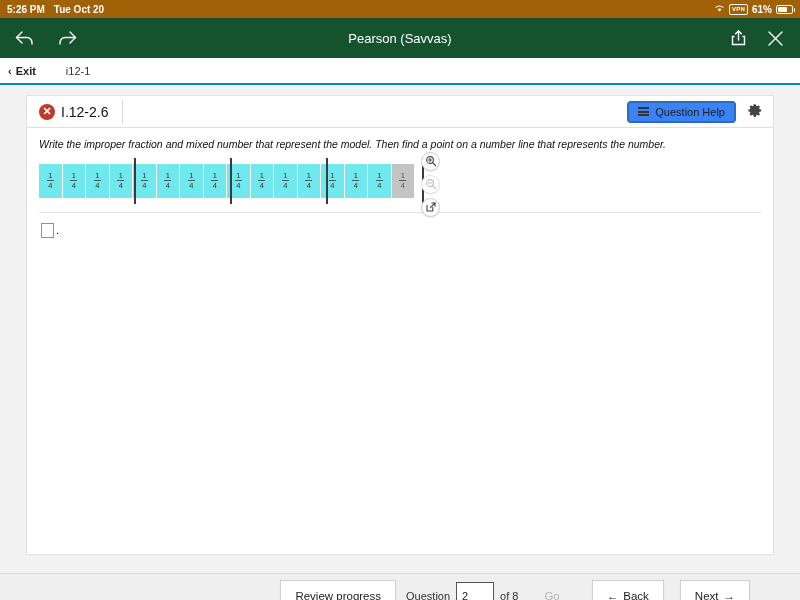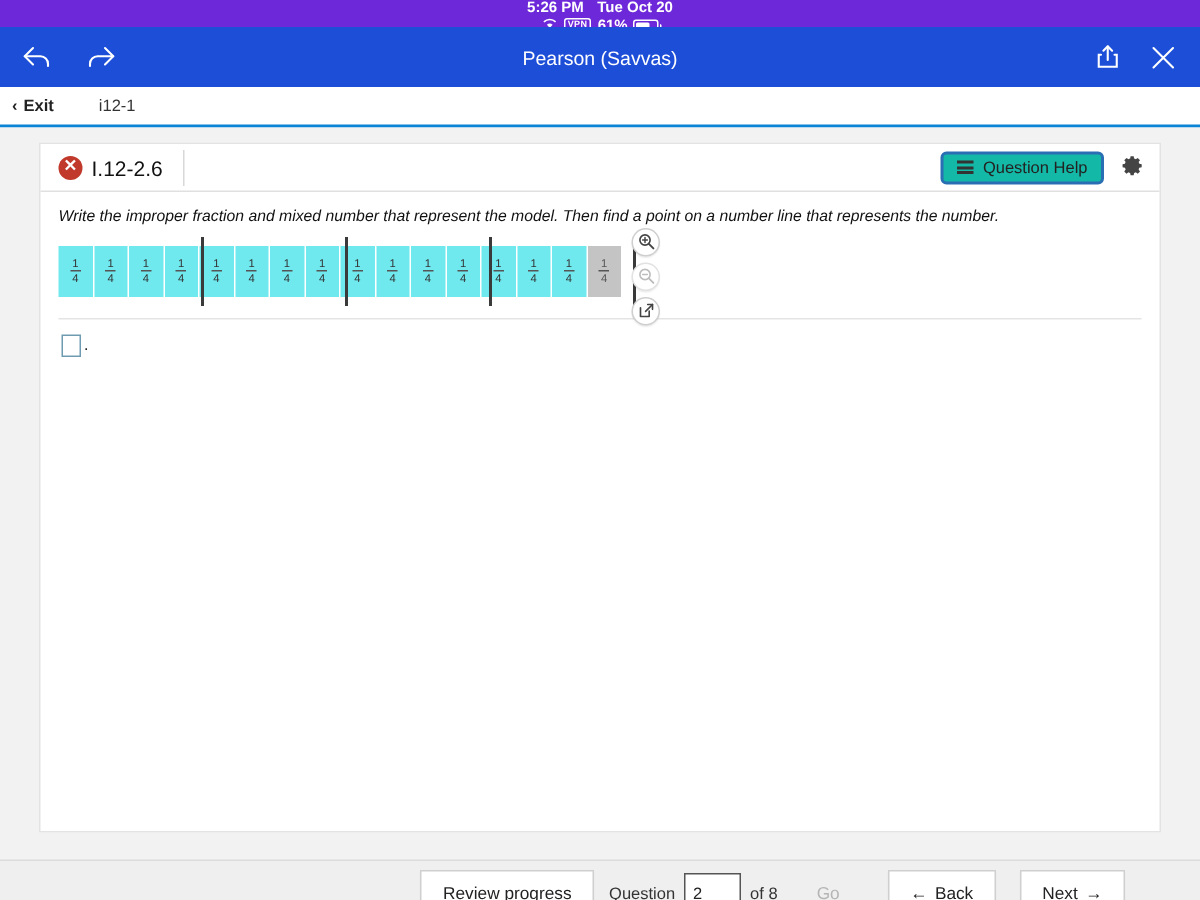--- a/index.html
+++ b/index.html
@@ -5,23 +5,23 @@
   * { box-sizing: border-box; margin: 0; padding: 0; }
   html, body {
     width: 800px; height: 600px;
     font-family: "Liberation Sans", sans-serif;
     background: #ffffff;
     overflow: hidden;
   }
 
   
   .statusbar {
-    height: 18px; background: #6d28d9; color: #ffffff;
+    height: 18px; background: #a16207; color: #ffffff;
     display: flex; align-items: center; justify-content: space-between;
-    padding: 0 7px; font-size: 10px; font-weight: bold; flex-direction: column;
+    padding: 0 7px; font-size: 10px; font-weight: bold;
   }
   .sb-left { display: flex; align-items: center; gap: 9px; }
   .sb-right { display: flex; align-items: center; gap: 4px; }
   .wifi-ico { display: inline-block; }
   .vpn-badge {
     border: 1px solid #ffffff; border-radius: 2px;
     font-size: 6px; font-weight: bold; padding: 0px 2px; line-height: 9px;
     letter-spacing: .2px;
   }
   .batt {
@@ -30,21 +30,21 @@
   }
   .batt::after {
     content: ""; position: absolute; right: -3px; top: 2.5px;
     width: 1.5px; height: 4px; background: #ffffff; border-radius: 0 1px 1px 0;
   }
   .batt .fill { position: absolute; left: 1px; top: 1px; bottom: 1px;
     width: 60%; background: #ffffff; border-radius: 1px; }
 
   
   .navbar {
-    height: 40px; background: #1d4ed8; color: #ffffff;
+    height: 40px; background: #14532d; color: #ffffff;
     display: flex; align-items: center; position: relative; padding: 0 14px;
   }
   .nav-left { display: flex; align-items: center; gap: 22px; }
   .nav-right { display: flex; align-items: center; gap: 20px;
     position: absolute; right: 16px; top: 0; height: 40px; }
   .nav-title {
     position: absolute; left: 0; right: 0; text-align: center;
     font-size: 13px; pointer-events: none;
   }
   .nav-ico { line-height: 0; }
@@ -79,21 +79,21 @@
   .x-badge {
     width: 16px; height: 16px; border-radius: 50%; background: #c0392b;
     color: #ffffff; font-size: 11px; font-weight: bold;
     display: flex; align-items: center; justify-content: center;
     line-height: 1;
   }
   .q-title { font-size: 14px; color: #111; }
   .header-right { margin-left: auto; display: flex; align-items: center; gap: 12px; }
   .help-btn {
     display: flex; align-items: center; gap: 6px;
-    border: 2px solid #2a6fb3; border-radius: 4px; background: #14b8a6;
+    border: 2px solid #2a6fb3; border-radius: 4px; background: #3b82f6;
     padding: 3px 9px; font-size: 11px; color: #222;
   }
   .help-lines { display: inline-flex; flex-direction: column; gap: 1.5px; }
   .help-lines i { display: block; width: 11px; height: 2px; background: #333; }
   .gear { font-size: 15px; color: #444; line-height: 1; }
 
   
   .instruction {
     font-size: 10.5px; color: #111; padding: 10px 12px 0 12px; line-height: 1.3; font-style: italic;
   }

